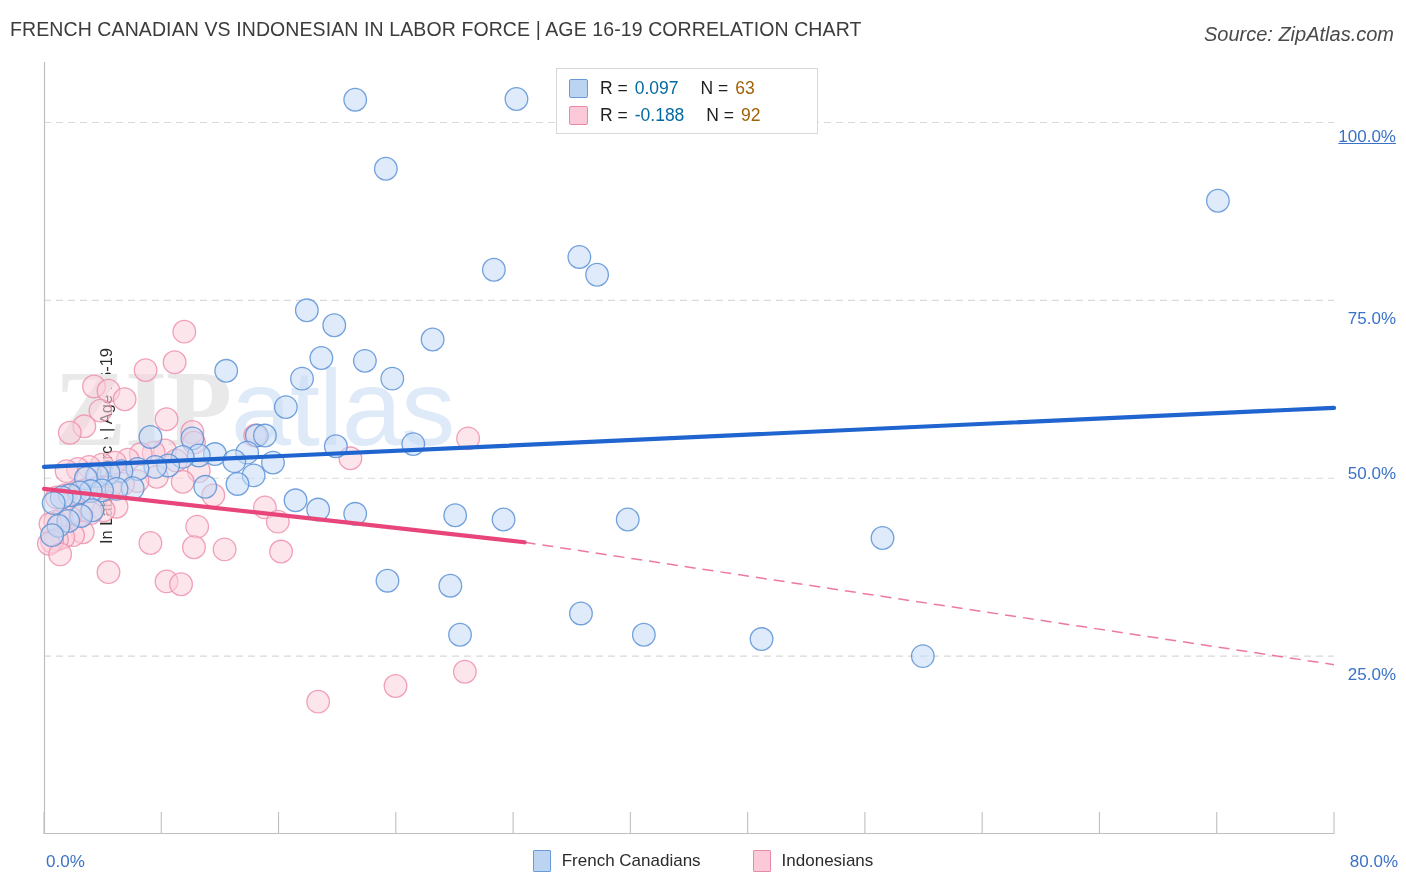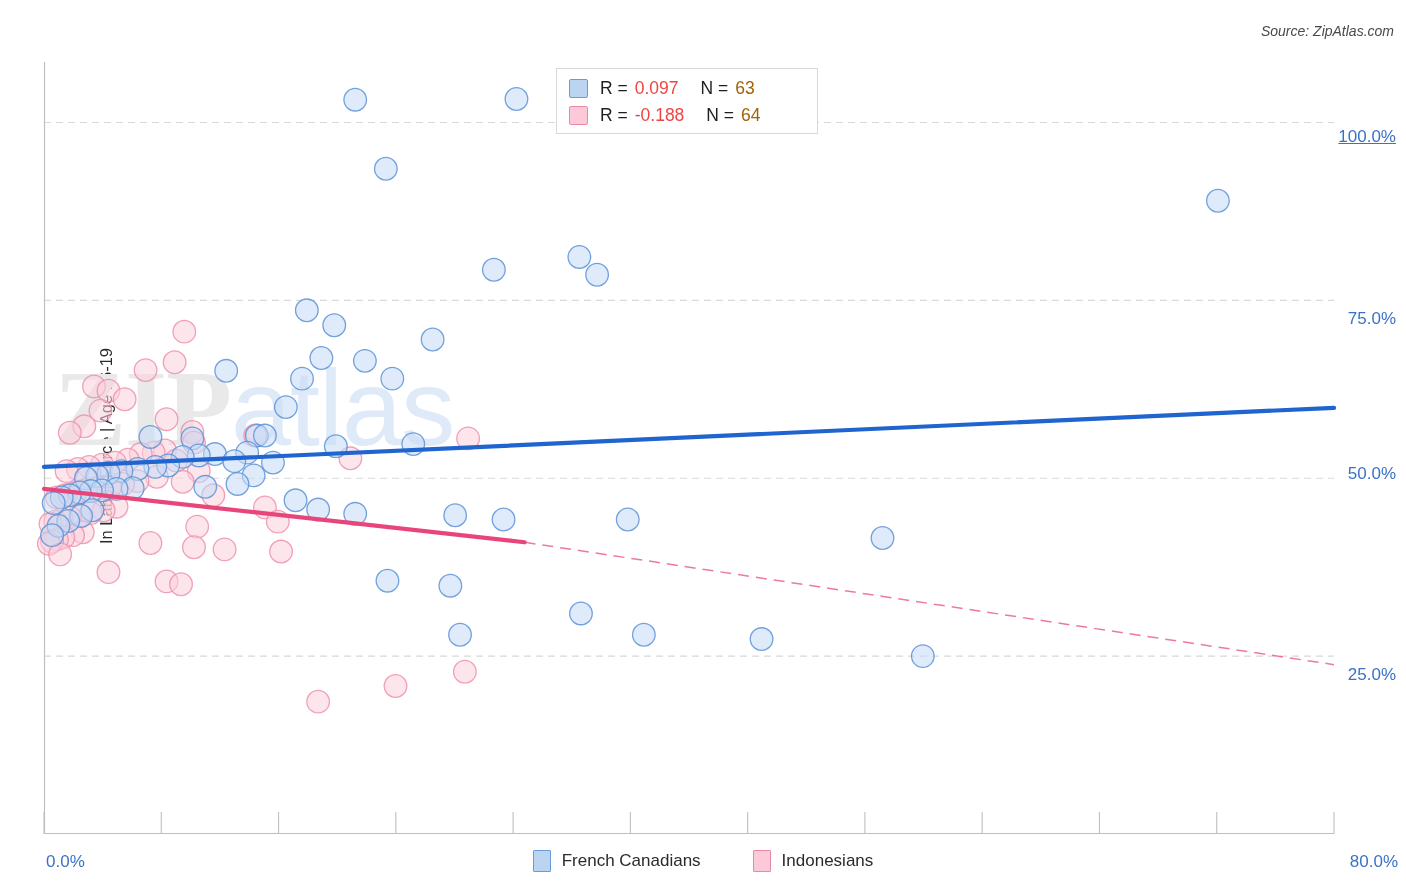--- a/index.html
+++ b/index.html
@@ -24,21 +24,21 @@
     top: 18px;
     font-size: 19.5px;
     color: #3c3c3c;
     letter-spacing: 0.1px;
     white-space: nowrap;
   }
   .chart-source {
     position: absolute;
     right: 12px;
     top: 23px;
-    font-size: 14px;
+    font-size: 20px;
     font-style: italic;
     color: #4a4a4a;
     white-space: nowrap;
   }
   .y-axis-title {
     position: absolute;
     left: 8px;
     top: 50%;
     transform: translateY(-50%) rotate(-90deg);
     transform-origin: center center;
@@ -121,21 +121,21 @@
     width: 19px;
     height: 19px;
     border-radius: 2px;
     margin-right: 12px;
     flex: 0 0 auto;
     box-sizing: border-box;
   }
   .sw-blue { background: #bad4f2; border: 1px solid #6a9ad8; }
   .sw-pink { background: #fbc9d8; border: 1px solid #e88aa6; }
   .stat-lbl { color: #1f1f1f; }
-  .stat-val { color: #ef4444; margin-left: 7px; }
+  .stat-val { color: #0369a1; margin-left: 7px; }
   .stat-n-lbl { color: #1f1f1f; margin-left: 22px; }
   .stat-n-val { color: #a16207; margin-left: 7px; }
 
   .bottom-legend {
     position: absolute;
     left: 0;
     top: 850px;
     width: 100%;
     display: flex;
     align-items: center;
@@ -149,20 +149,21 @@
     color: #2b2b2b;
     white-space: nowrap;
   }
   .legend-entry .swatch { width: 18px; height: 22px; margin-right: 11px; border-radius: 1px; }
 </style>
 </head>
 <body>
 
 <div id="chart-root">
 
+  <div class="chart-title">FRENCH CANADIAN VS INDONESIAN IN LABOR FORCE | AGE 16-19 CORRELATION CHART</div>
   <div class="chart-source">Source: ZipAtlas.com</div>
   <div class="y-axis-title">In Labor Force | Age 16-19</div>
 
   <div class="plot-area">
     <div class="watermark">
       <div class="watermark-inner">
         <span class="wm-zip">ZIP</span><span class="wm-atlas">atlas</span>
       </div>
     </div>
     <svg class="plot-svg" id="plot-svg" viewBox="0 0 1290 772" preserveAspectRatio="none">
@@ -340,21 +341,21 @@
       <span class="stat-lbl">R =</span>
       <span class="stat-val">0.097</span>
       <span class="stat-n-lbl">N =</span>
       <span class="stat-n-val">63</span>
     </div>
     <div class="stats-row">
       <span class="swatch sw-pink"></span>
       <span class="stat-lbl">R =</span>
       <span class="stat-val">-0.188</span>
       <span class="stat-n-lbl">N =</span>
-      <span class="stat-n-val">64</span>
+      <span class="stat-n-val">92</span>
     </div>
   </div>
 
   <div class="bottom-legend" id="bottom-legend">
       <div class="legend-entry">
         <span class="swatch" style="background: rgb(186, 212, 242); border: 1px solid rgb(106, 154, 216);"></span>
         <span>French Canadians</span>
       </div>
       <div class="legend-entry">
         <span class="swatch" style="background: rgb(251, 201, 216); border: 1px solid rgb(232, 138, 166);"></span>

